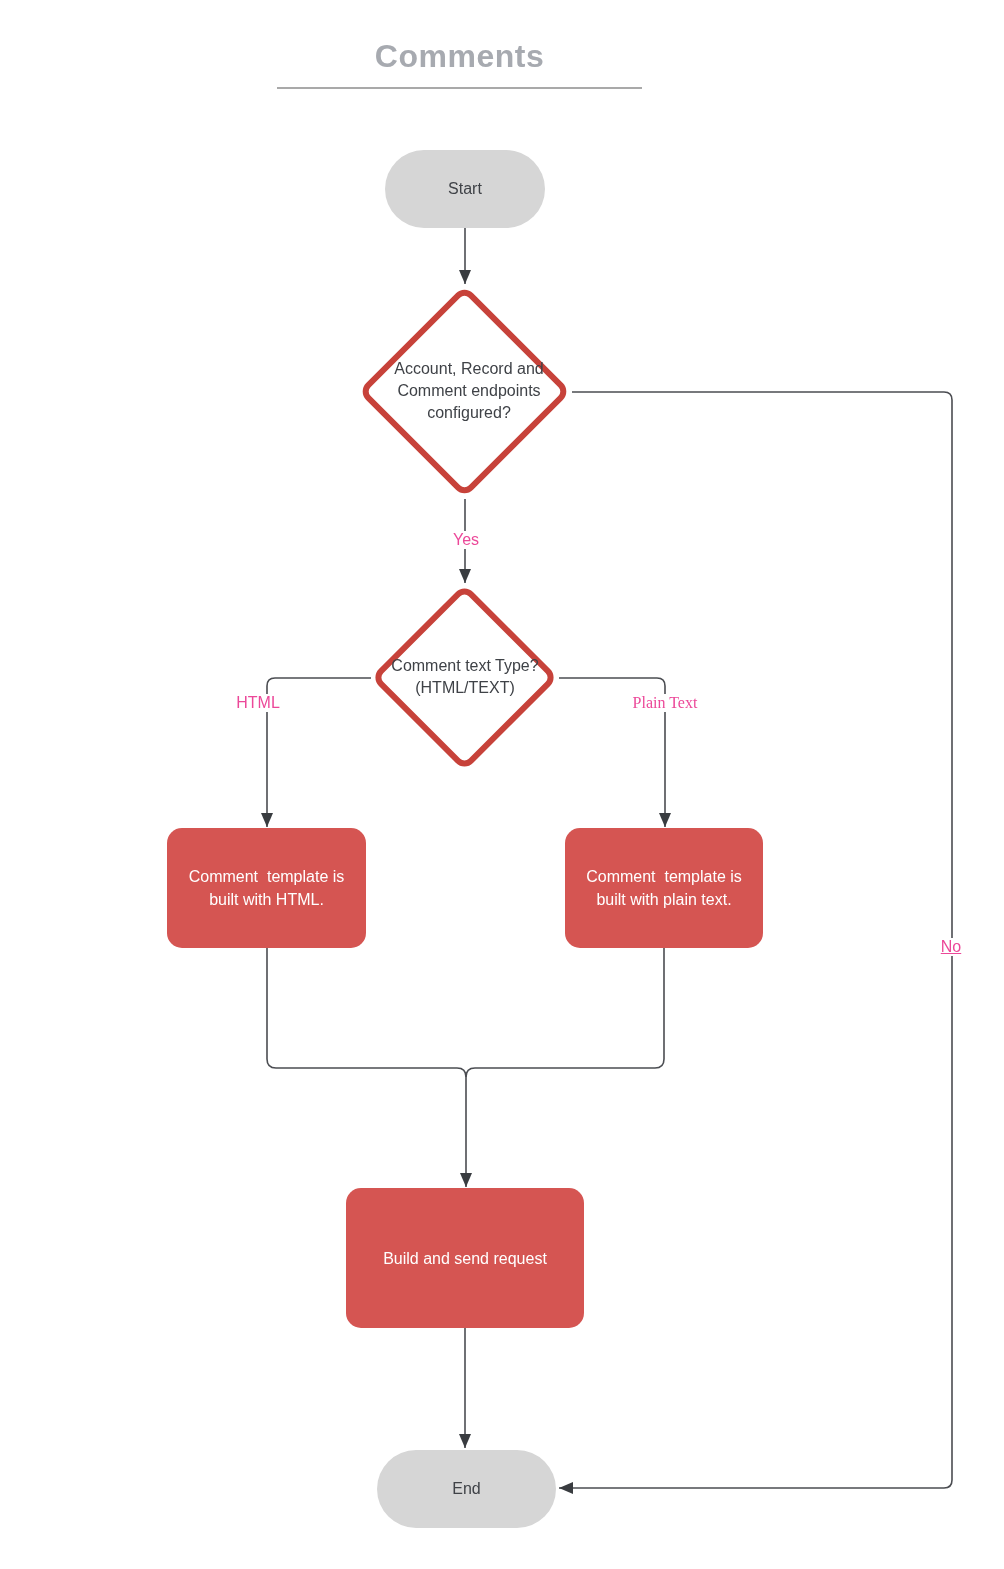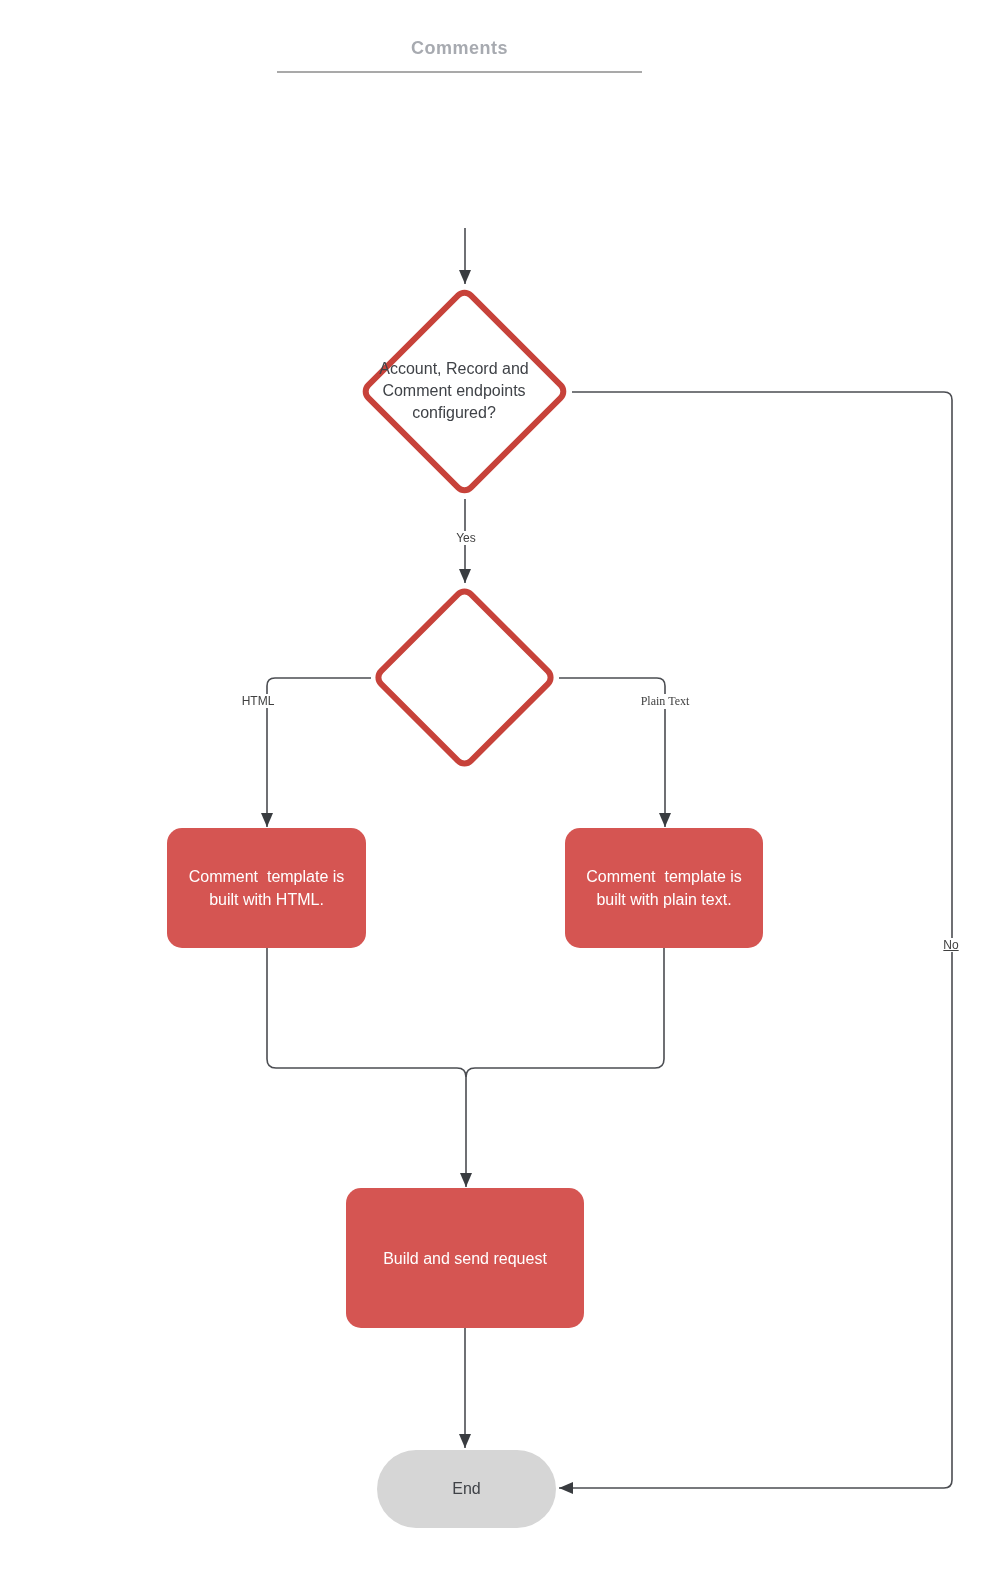--- a/index.html
+++ b/index.html
@@ -18,21 +18,21 @@
   .title-block {
     position: absolute;
     left: 277px;
     top: 38px;
     width: 365px;
     text-align: center;
     padding-bottom: 12px;
     border-bottom: 2px solid #a9a9a9;
   }
   .title-block h1 {
-    font-size: 18px;
+    font-size: 32px;
     font-weight: bold;
     color: #a7aab0;
     letter-spacing: 0.5px;
   }
 
   
   svg.connectors {
     position: absolute;
     left: 0; top: 0;
     width: 1004px;
@@ -71,21 +71,21 @@
 
   .diamond-label {
     position: absolute;
     z-index: 3;
     text-align: center;
     color: #3f4247;
     font-size: 16px;
     line-height: 22px;
     white-space: pre-wrap;
   }
-  .diamond-label.d1-label { left: 344px; top: 358px; width: 220px; }
+  .diamond-label.d1-label { left: 359px; top: 358px; width: 220px; }
   .diamond-label.d2-label { left: 365px; top: 655px; width: 200px; }
 
   .process {
     background: #d55552;
     border-radius: 15px;
     display: flex;
     align-items: center;
     justify-content: center;
     text-align: center;
     color: #ffffff;
@@ -97,22 +97,22 @@
   .process.p-plain { left: 565px; top: 828px;  width: 198px; height: 120px; }
   .process.p-build { left: 346px; top: 1188px; width: 238px; height: 140px; }
 
   
   .edge-label {
     position: absolute;
     z-index: 3;
     transform: translateX(-50%);
     background: #ffffff;
     padding: 0 4px;
-    color: #404040;
-    font-size: 12px;
+    color: #ec4899;
+    font-size: 16px;
     white-space: nowrap;
   }
   .edge-label.lbl-yes   { left: 466px; top: 531px; }
   .edge-label.lbl-html  { left: 258px; top: 694px; }
   .edge-label.lbl-plain { left: 665px; top: 694px; font-family: Liberation Serif, serif; }
   .edge-label.lbl-no    { left: 951px; top: 938px; text-decoration: underline; }
 </style>
 </head>
 <body>
 
@@ -131,27 +131,32 @@
     <path class="edge" d="M465 228 V 284" marker-end="url(#arrow)"></path>
     <path class="edge" d="M465 499 V 583" marker-end="url(#arrow)"></path>
     <path class="edge" d="M572 392 H 944 Q952 392 952 400 V 1480 Q952 1488 944 1488 H 559" marker-end="url(#arrow)"></path>
     <path class="edge" d="M371 678 H 275 Q267 678 267 686 V 827" marker-end="url(#arrow)"></path>
     <path class="edge" d="M559 678 H 657 Q665 678 665 686 V 827" marker-end="url(#arrow)"></path>
     <path class="edge" d="M267 948 V 1059 Q267 1068 276 1068 H 457 Q466 1068 466 1077 V 1187" marker-end="url(#arrow)"></path>
     <path class="edge" d="M664 948 V 1059 Q664 1068 655 1068 H 475 Q466 1068 466 1077"></path>
     <path class="edge" d="M465 1328 V 1448" marker-end="url(#arrow)"></path>
   </svg>
 
+  <div class="shape terminator start">
+    <span>Start</span>
+  </div>
 
   <div class="shape diamond d1"></div>
   <div class="diamond-label d1-label">Account, Record and
 Comment endpoints
 configured?</div>
 
   <div class="shape diamond d2"></div>
+  <div class="diamond-label d2-label">Comment text Type?
+(HTML/TEXT)</div>
 
   <div class="shape process p-html">Comment  template is
 built with HTML.</div>
 
   <div class="shape process p-plain">Comment  template is
 built with plain text.</div>
 
   <div class="shape terminator end">
     <span>End</span>
   </div>

